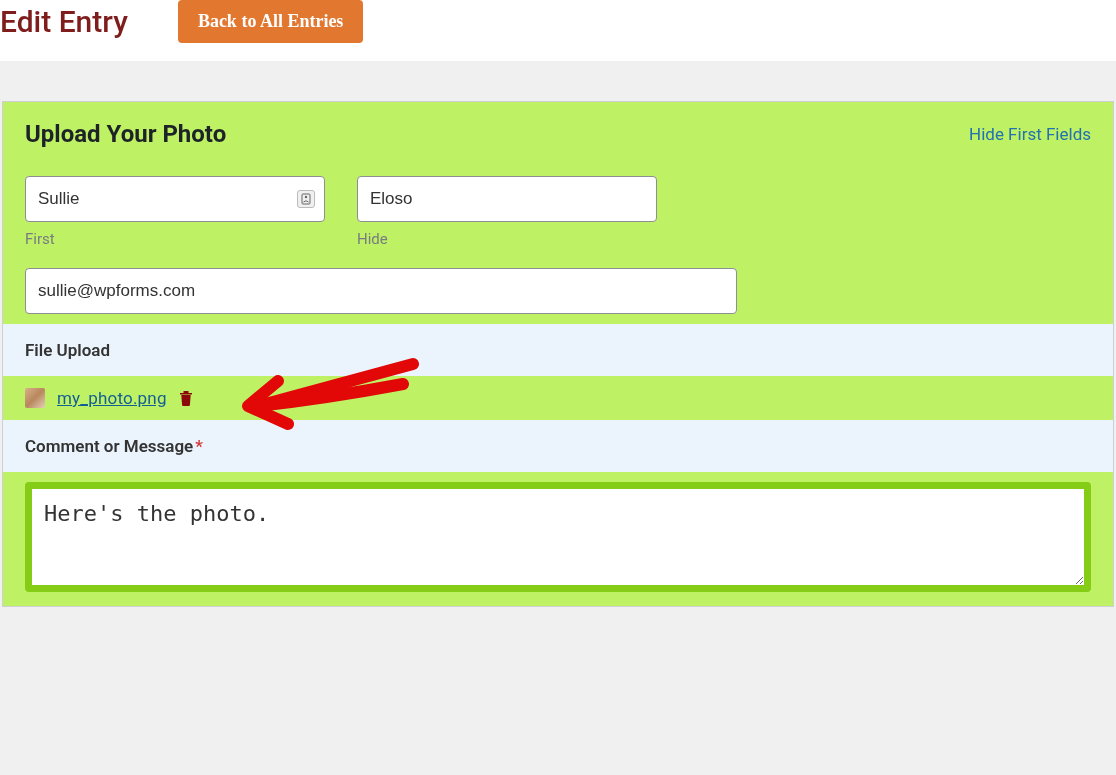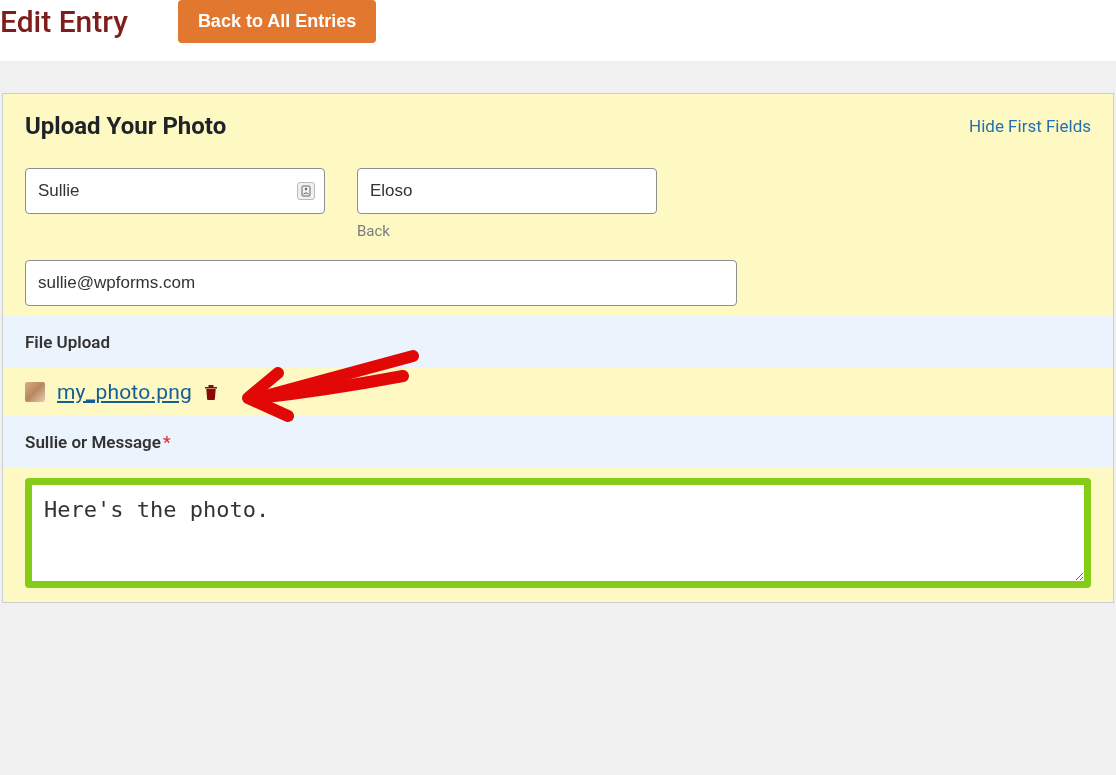--- a/index.html
+++ b/index.html
@@ -24,29 +24,30 @@
   }
   .orange-btn {
     background: #e27730;
     color: #fff;
     border: none;
     font-size: 18px;
     font-weight: 600;
     padding: 11px 20px;
     border-radius: 4px;
     cursor: pointer;
+    font-family: Liberation Serif, serif;
   }
   .gray-divider {
     height: 24px;
     background: #f0f0f1;
   }
   .entry-box {
     border: 1px solid #ccd0d4;
-    background: #fef9c3;
-    margin: 8px 2px;
+    background: #bef264;
+    margin: 16px 2px;
   }
   .entry-head {
     display: flex;
     justify-content: space-between;
     align-items: center;
     padding: 18px 22px;
   }
   .entry-head h2 {
     font-size: 24px;
     font-weight: 700;
@@ -105,21 +106,21 @@
     position: relative;
   }
   .thumb {
     width: 20px; height: 20px;
     background: linear-gradient(135deg,#d8b088 0%, #b8875e 50%, #e6d0b8 100%);
     border-radius: 2px;
   }
   .file-link {
     color: #135e96;
     text-decoration: underline;
-    font-size: 21px;
+    font-size: 17px;
     cursor: pointer;
     letter-spacing: 0.2px;
   }
   .trash-icon {
     color: #8a0a0a;
     cursor: pointer;
     display: inline-flex;
   }
   .arrow-svg {
     position: absolute;
@@ -169,24 +170,25 @@
         <span class="input-wrap">
           <input type="text" value="Sullie" style="">
           <span class="autofill-icon">
             <svg width="10" height="12" viewBox="0 0 10 12">
                 <rect x="1" y="1" width="8" height="10" rx="1" fill="none" stroke="#666" stroke-width="1"></rect>
                 <circle cx="5" cy="4" r="1.2" fill="#666"></circle>
                 <path d="M2.5 9 Q5 6.5 7.5 9" fill="none" stroke="#666" stroke-width="1"></path>
               </svg>
           </span>
         </span>
+        <span class="sublabel">First</span>
       </div>
       <div class="name-col">
         <input type="text" value="Eloso" style="">
-        <span class="sublabel">Back</span>
+        <span class="sublabel">Hide</span>
       </div>
     </div>
   </div>
 
   <div class="field-body">
     <input type="text" style="width: 712px;" value="sullie@wpforms.com">
   </div>
 
   <div class="field-label">
     <span>File Upload</span>
@@ -202,19 +204,19 @@
       </svg>
     </span>
     <svg class="arrow-svg" width="190" height="75" viewBox="0 0 190 75">
       <path d="M180 8 Q 100 30 25 50" stroke="#e20808" stroke-width="12" fill="none" stroke-linecap="round"></path>
       <path d="M170 28 Q 95 42 25 50" stroke="#e20808" stroke-width="12" fill="none" stroke-linecap="round"></path>
       <path d="M45 25 L15 50 L55 68" stroke="#e20808" stroke-width="12" fill="none" stroke-linecap="round" stroke-linejoin="round"></path>
     </svg>
   </div>
 
   <div class="field-label">
-    <span>Sullie or Message</span><span class="req">*</span>
+    <span>Comment or Message</span><span class="req">*</span>
   </div>
   <div class="field-body">
     <textarea style="">Here's the photo.</textarea>
   </div>
 
 </div>
 
 </body></html>

